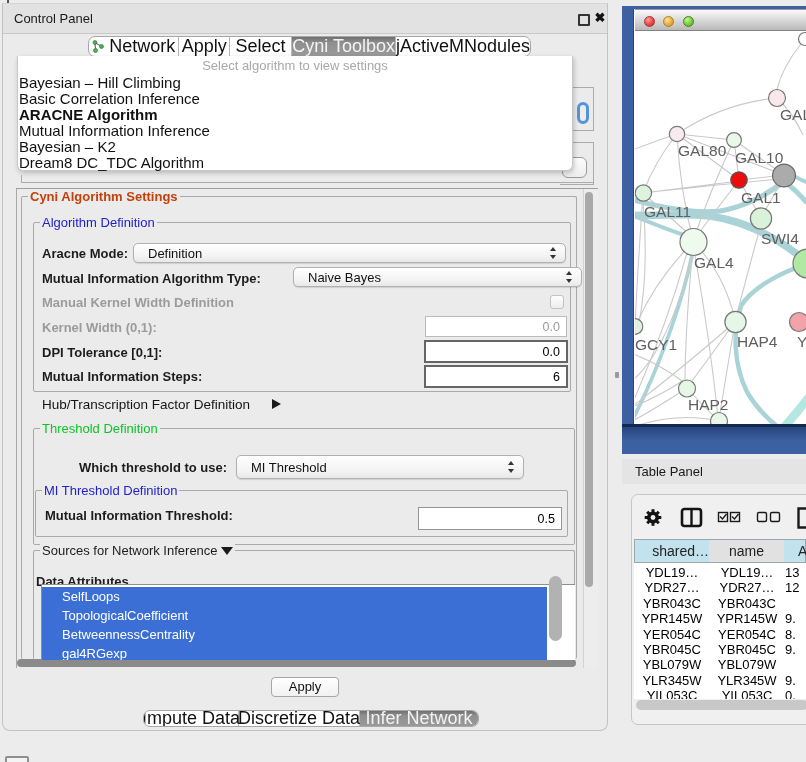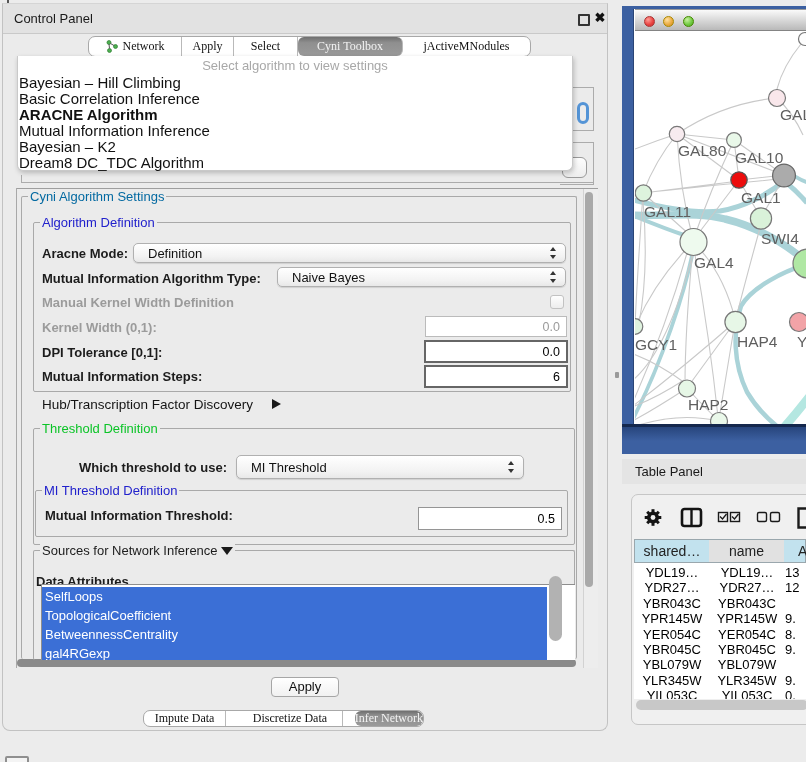--- a/index.html
+++ b/index.html
@@ -10,23 +10,23 @@
 .grp{position:absolute;border:1px solid #a9a9a9;border-radius:2px;}
 .grpt{position:absolute;top:-8px;left:6px;background:#ebebeb;padding:0 2px;font-size:13px;line-height:15px;white-space:nowrap;}
 .combo{position:absolute;border:1px solid #b0b0b0;border-radius:5px;background:linear-gradient(#ffffff,#f2f2f2 70%,#e8e8e8);box-shadow:0 1px 1px rgba(0,0,0,0.12);font-size:13px;color:#111;}
 .combo .ct{position:absolute;left:14px;top:50%;transform:translateY(-50%);white-space:nowrap;}
 .arr{position:absolute;right:7px;top:50%;width:9px;height:14px;transform:translateY(-50%);}
 .arr:before{content:"";position:absolute;left:1px;top:1px;border:3.5px solid transparent;border-bottom:4.5px solid #333;border-top:none;}
 .arr:after{content:"";position:absolute;left:1px;bottom:1px;border:3.5px solid transparent;border-top:4.5px solid #333;border-bottom:none;}
 .fld{position:absolute;background:#fff;font-size:12.5px;text-align:right;}
 .fld span{position:absolute;right:6px;top:50%;transform:translateY(-50%);}
 .seg{position:absolute;display:flex;background:#fff;border:1px solid #a8a8a8;border-radius:7px;overflow:hidden;}
-.seg div{border-right:1px solid #b9b9b9;display:flex;align-items:center;justify-content:center;font-size:12px;color:#111;white-space:nowrap;font-family:Liberation Serif, serif;}
+.seg div{border-right:1px solid #b9b9b9;display:flex;align-items:center;justify-content:center;font-size:18px;color:#111;white-space:nowrap;}
 .seg div:last-child{border-right:none;}
-.seg .sel{background:linear-gradient(#6f6f6f,#8f8f8f 30%,#9a9a9a);color:#f3f3f3;border-radius:6px;}
+.seg .sel{background:linear-gradient(#6f6f6f,#8f8f8f 30%,#9a9a9a);color:#f3f3f3;}
 </style>
 </head>
 <body>
 
 <div class="abs" style="left:7px;top:0;width:2px;height:3px;background:#555;"></div>
 <div class="abs" id="cpanel" style="left:2px;top:3px;width:606px;height:728px;background:#ebebeb;border:1px solid #c2c2c2;border-top-color:#d5d5d5;border-radius:0 0 8px 8px;box-sizing:border-box;"></div>
 
 <div class="abs" style="left:3px;top:4px;width:604px;height:29px;background:#e2e2e2;border-bottom:1px solid #c9c9c9;"></div>
 <div class="abs" style="left:14px;top:4px;height:29px;line-height:29px;font-size:13px;color:#1a1a1a;">Control Panel</div>
 <div class="abs" style="left:578px;top:14px;width:8px;height:8px;border:2px solid #333;border-radius:1px;"></div>
@@ -40,52 +40,52 @@
 <div class="abs" style="left:21px;top:182px;width:572px;height:1px;background:#ababab;"></div>
 <div class="abs" style="left:21px;top:175px;width:1px;height:8px;background:#ababab;"></div>
 
 <div class="abs" style="left:16px;top:188px;width:582px;height:1px;background:#9e9e9e;"></div>
 <div class="abs" style="left:16px;top:188px;width:1px;height:480px;background:#a8a8a8;"></div>
 <div class="abs" style="left:583px;top:189px;width:14px;height:479px;background:#ededed;border-left:1px solid #d2d2d2;"></div>
 <div class="abs" style="left:585px;top:192px;width:8px;height:395px;background:#a9a9a9;border-radius:4px;"></div>
 <div class="abs" style="left:17px;top:659px;width:559px;height:7.5px;background:#8a8a8a;border-radius:4px;"></div>
 
 <div class="grp" style="left:21px;top:196px;width:554px;height:462px;border-bottom:none;">
-  <span class="grpt" style="color:#0369a1;">Cyni Algorithm Settings</span>
+  <span class="grpt" style="color:#c2410c;font-weight:bold;">Cyni Algorithm Settings</span>
 </div>
 
 <div class="grp" style="left:33px;top:222px;width:536px;height:168px;">
   <span class="grpt" style="color:#2121cc;">Algorithm Definition</span>
 </div>
 <div class="abs b13" style="left:42px;top:246px;">Aracne Mode:</div>
 <div class="combo" style="left:133px;top:243px;width:433px;height:20px;box-sizing:border-box;">
     <span class="ct">Definition</span>
     <span class="arr"></span>
   </div>
 <div class="abs b13" style="left:42px;top:271px;">Mutual Information Algorithm Type:</div>
-<div class="combo" style="left:277px;top:267px;width:289px;height:20px;box-sizing:border-box;">
+<div class="combo" style="left:293px;top:267px;width:289px;height:20px;box-sizing:border-box;">
     <span class="ct">Naive Bayes</span>
     <span class="arr"></span>
   </div>
 <div class="abs b13 gray" style="left:42px;top:295px;">Manual Kernel Width Definition</div>
 <div class="abs" style="left:550px;top:295px;width:14px;height:14px;border:1px solid #c2c2c2;border-radius:3px;background:linear-gradient(#fefefe,#ededed);box-sizing:border-box;"></div>
 <div class="abs b13 gray" style="left:42px;top:320px;">Kernel Width (0,1):</div>
 <div class="fld" style="left:425px;top:316px;width:142px;height:21px;border:1px solid #bbbbbb;box-sizing:border-box;">
     <span class="gray">0.0</span>
   </div>
 <div class="abs b13" style="left:42px;top:345px;">DPI Tolerance [0,1]:</div>
 <div class="fld" style="left:424px;top:340px;width:144px;height:23px;border:2px solid #666;box-sizing:border-box;">
     <span>0.0</span>
   </div>
 <div class="abs b13" style="left:42px;top:369px;">Mutual Information Steps:</div>
 <div class="fld" style="left:424px;top:365px;width:144px;height:23px;border:2px solid #666;box-sizing:border-box;">
     <span>6</span>
   </div>
 
-<div class="abs" style="left:42px;top:397px;font-size:13.5px;color:#141414;">Hub/Transcription Factor Discovery</div>
+<div class="abs" style="left:42px;top:397px;font-size:13.5px;color:#141414;">Hub/Transcription Factor Definition</div>
 <div class="abs" style="left:272px;top:399px;width:0;height:0;border:5px solid transparent;border-left:9px solid #1a1a1a;border-right:none;"></div>
 
 <div class="grp" style="left:33px;top:428px;width:540px;height:115px;">
   <span class="grpt" style="color:#0bc427;">Threshold Definition</span>
 </div>
 <div class="abs b13" style="left:79px;top:460px;">Which threshold to use:</div>
 <div class="combo" style="left:236px;top:455px;width:288px;height:24px;box-sizing:border-box;">
     <span class="ct">MI Threshold</span>
     <span class="arr"></span>
   </div>
@@ -96,26 +96,26 @@
 <div class="abs b13" style="left:45px;top:508px;">Mutual Information Threshold:</div>
 <div class="fld" style="left:418px;top:507px;width:144px;height:23px;border:1px solid #959595;box-sizing:border-box;">
     <span>0.5</span>
   </div>
 
 <div class="grp" style="left:33px;top:550px;width:540px;height:109px;border-bottom:none;">
   <span class="grpt" style="color:#1c1c1c;">Sources for Network Inference <span style="display:inline-block;width:0;height:2px;border:6.5px solid transparent;border-top:8px solid #1a1a1a;border-bottom:none;vertical-align:-2px;"></span></span>
 </div>
 <div class="abs b13" style="left:36px;top:574px;">Data Attributes</div>
 <div class="abs" style="left:41px;top:584px;width:534px;height:76px;background:#fff;border-top:1px solid #8e8e8e;border-left:1px solid #8e8e8e;box-sizing:border-box;"></div>
-<div class="abs" style="left:42px;top:587px;width:505px;height:73px;background:#3b6fd6;color:#fff;font-size:13px;line-height:19px;padding-left:3px;box-sizing:border-box;overflow:hidden;">SelfLoops<br>TopologicalCoefficient<br>BetweennessCentrality<br>gal4RGexp</div>
+<div class="abs" style="left:42px;top:587px;width:505px;height:73px;background:#3b6fd6;color:#fff;font-size:13px;line-height:19px;padding-left:20px;box-sizing:border-box;overflow:hidden;">SelfLoops<br>TopologicalCoefficient<br>BetweennessCentrality<br>gal4RGexp</div>
 <div class="abs" style="left:549px;top:576px;width:13px;height:65px;background:#b2b2b2;border-radius:7px;"></div>
 
 <div class="abs" style="left:271px;top:677px;width:66px;height:18px;border:1px solid #a6a6a6;border-radius:4px;background:linear-gradient(#ffffff,#f1f1f1);font-size:13px;color:#111;text-align:center;line-height:18px;">Apply</div>
 
-<div class="seg" style="left:143px;top:710px;width:281px;height:17px;box-sizing:border-box;gap:12px;">
+<div class="seg" style="left:143px;top:710px;width:336px;height:17px;box-sizing:border-box;">
   <div style="width:94px;">Impute Data</div>
   <div style="width:120px;">Discretize Data</div>
   <div class="sel" style="flex:1;">Infer Network</div>
 </div>
 
 <div class="abs" style="left:5px;top:756px;width:20px;height:12px;border:2px solid #8f8f8f;border-radius:2px;background:#f4f4f4;"></div>
 
 <div class="seg" style="left:88px;top:36px;width:443px;height:21px;box-sizing:border-box;z-index:5;">
   <div style="width:92px;"><svg width="13" height="13" viewBox="0 0 13 13" style="margin-right:4px;">
         <circle cx="3" cy="2.5" r="2" fill="#4caf50" stroke="#2e7d32" stroke-width="0.7"></circle>
@@ -241,21 +241,21 @@
       <path d="M80 12.5 l2.5 2.5 4-5" stroke-width="1.3"></path>
 <rect x="90.5" y="8.5" width="9" height="9"></rect>
       <path d="M92 12.5 l2.5 2.5 4-5" stroke-width="1.3"></path>
 <rect x="117.5" y="8.5" width="9" height="9" rx="1.5"></rect>
 <rect x="130.5" y="8.5" width="9" height="9" rx="1.5"></rect>
 <path d="M158.5 4.5 h8 l4 4 v15 h-12 z" stroke-width="2.4"></path>
 </g>
 </svg>
 
 <div class="abs" style="left:634px;top:539px;width:172px;height:171px;background:#fff;"></div>
-<div class="abs" style="left:634px;top:539px;width:76px;height:24px;background:#c2e2ee;border:1px solid #9aa7ad;box-sizing:border-box;font-size:14px;color:#222;text-align:center;line-height:23px;">shared…</div>
+<div class="abs" style="left:634px;top:539px;width:76px;height:24px;background:#c2e2ee;border:1px solid #9aa7ad;box-sizing:border-box;font-size:14px;color:#222;text-align:right;line-height:23px;">shared…</div>
 <div class="abs" style="left:709px;top:539px;width:76px;height:24px;background:#e1e1e1;border:1px solid #9aa7ad;border-left:none;box-sizing:border-box;font-size:14px;color:#222;text-align:center;line-height:23px;">name</div>
 <div class="abs" style="left:784px;top:539px;width:22px;height:24px;background:#c2e2ee;border:1px solid #9aa7ad;border-left:none;box-sizing:border-box;font-size:14px;color:#222;line-height:23px;"><span style="padding-left:14px;">A</span></div>
 
 <div class="abs" style="left:634px;top:565px;width:172px;height:137px;overflow:hidden;font-size:13px;color:#000;">
   <div style="position:absolute;left:0;top:0;width:76px;text-align:center;line-height:15.4px;">YDL19…<br>YDR27…<br>YBR043C<br>YPR145W<br>YER054C<br>YBR045C<br>YBL079W<br>YLR345W<br>YIL053C</div>
   <div style="position:absolute;left:75px;top:0;width:76px;text-align:center;line-height:15.4px;">YDL19…<br>YDR27…<br>YBR043C<br>YPR145W<br>YER054C<br>YBR045C<br>YBL079W<br>YLR345W<br>YIL053C</div>
   <div style="position:absolute;left:151px;top:0;width:40px;text-align:left;line-height:15.4px;">13<br>12<br>&nbsp;<br>9.<br>8.<br>9.<br>&nbsp;<br>9.<br>0.</div>
 </div>
 
 <div class="abs" style="left:634px;top:699px;width:172px;height:11px;background:#efefef;"></div>

